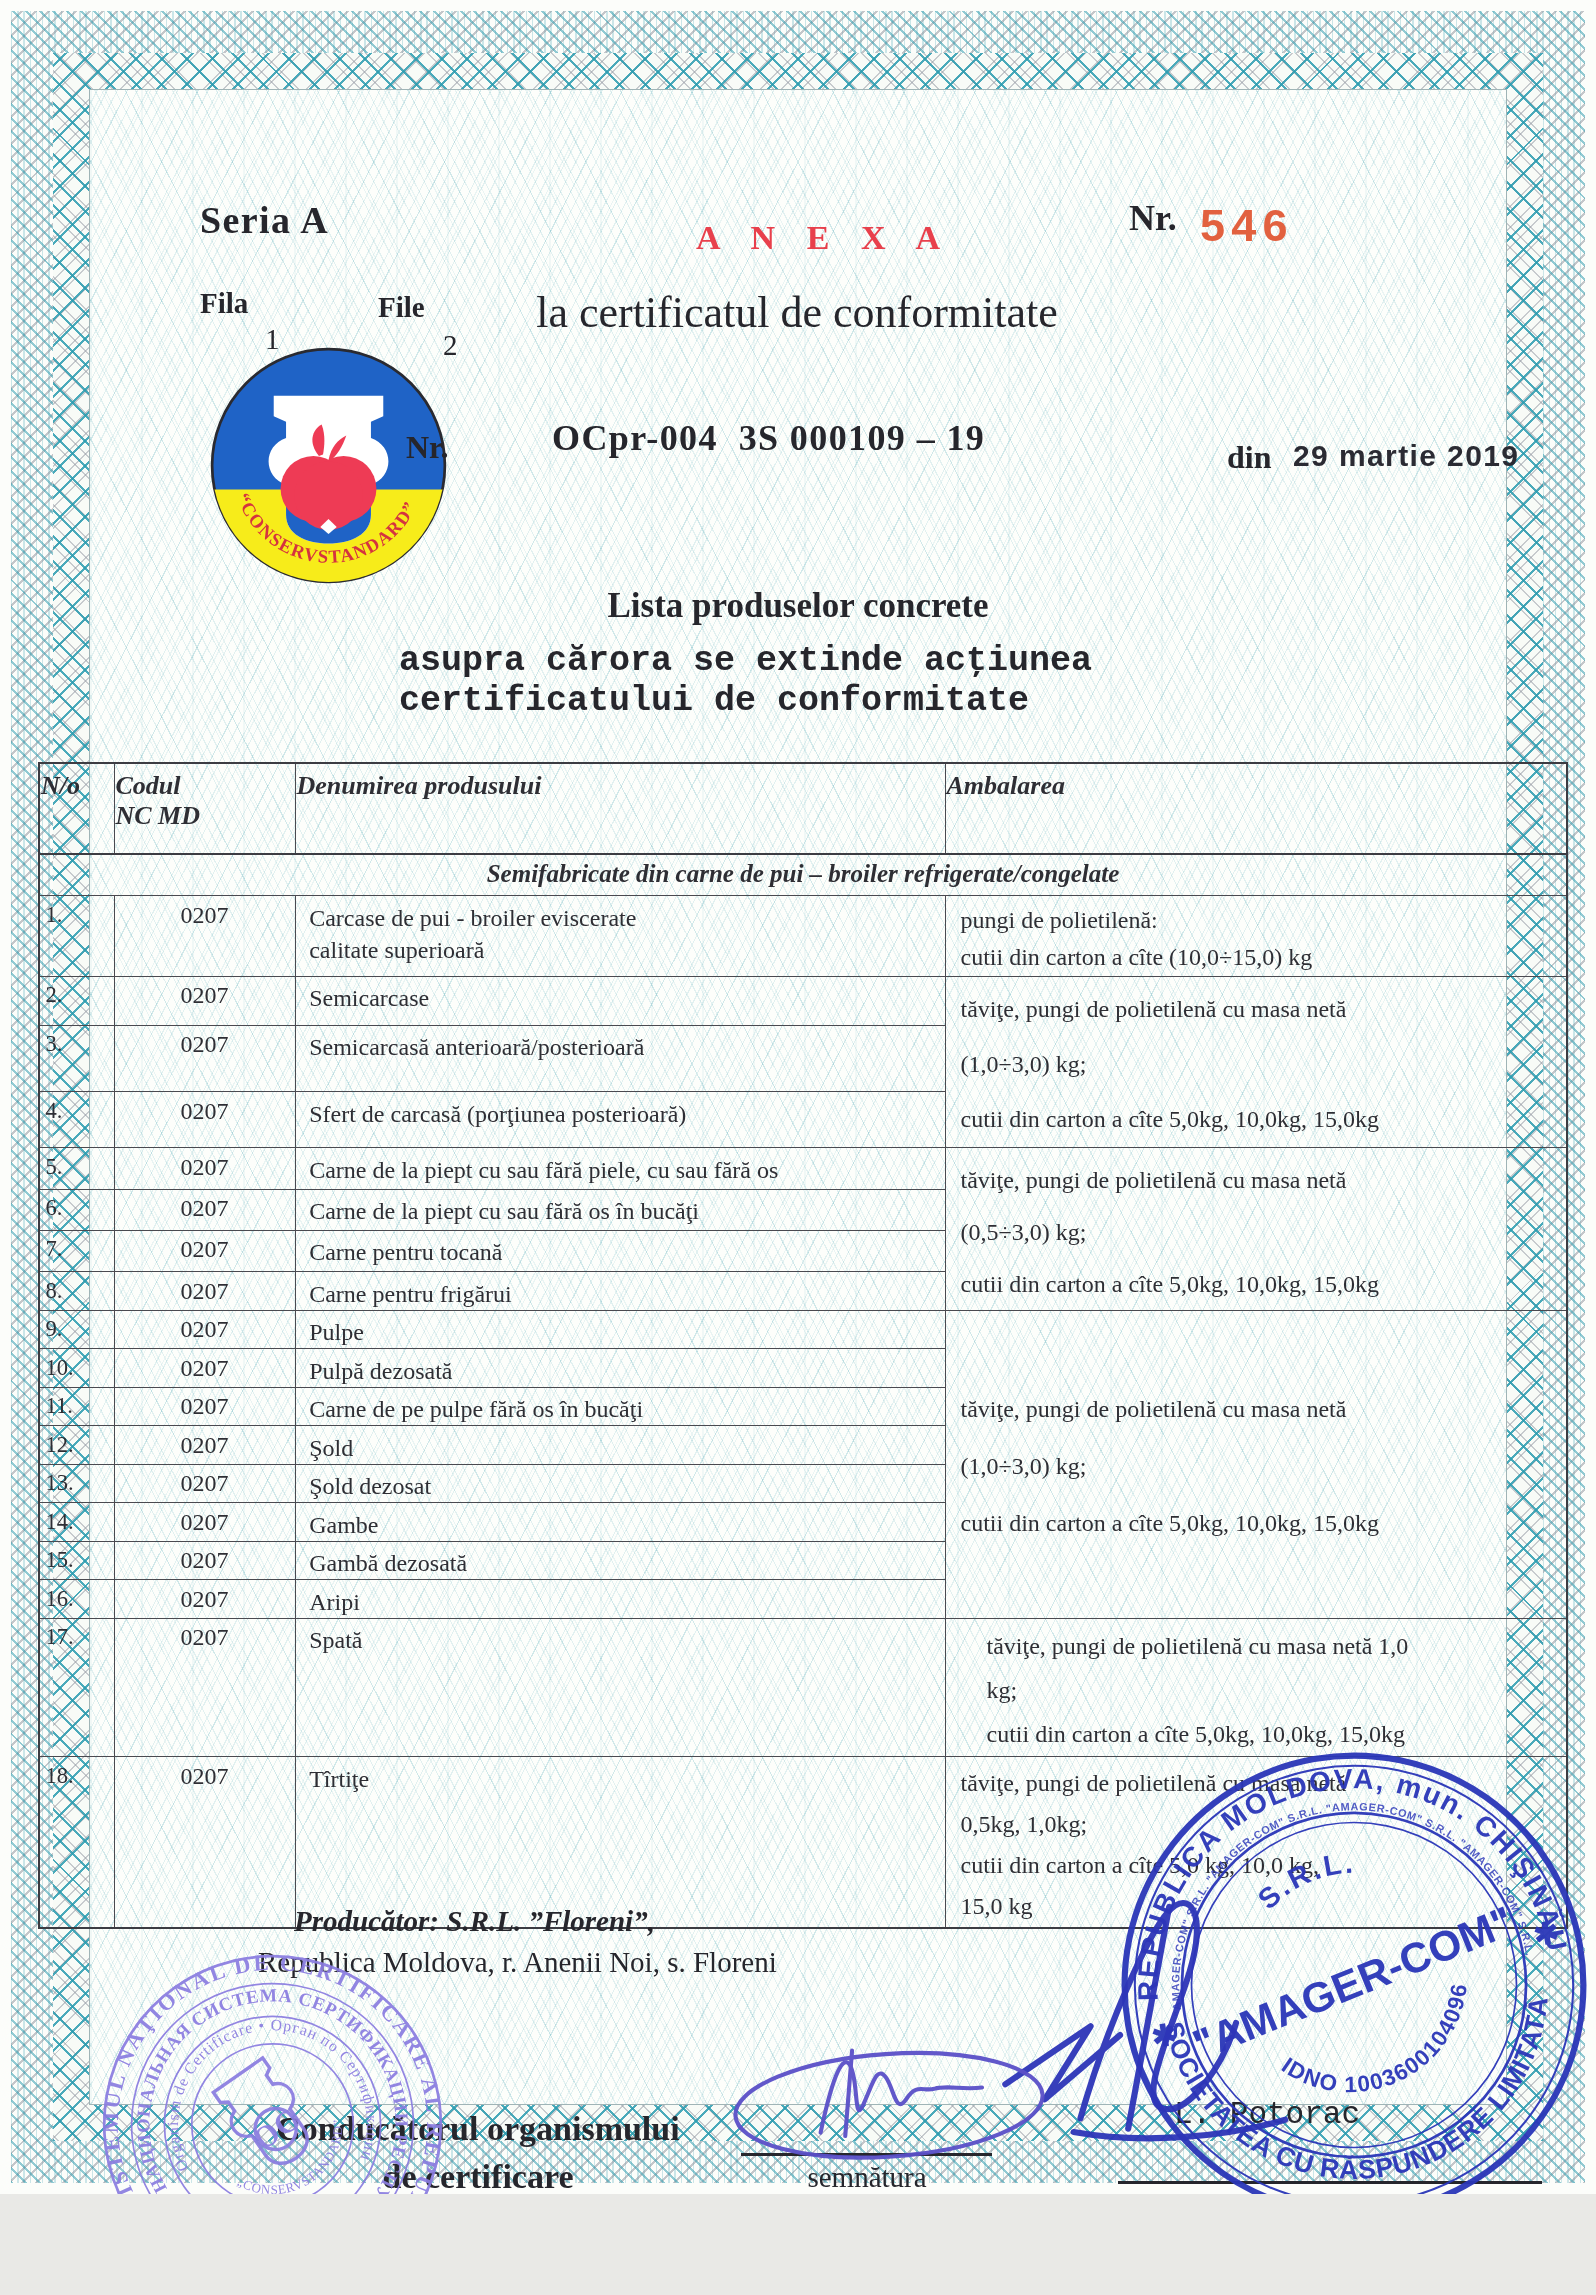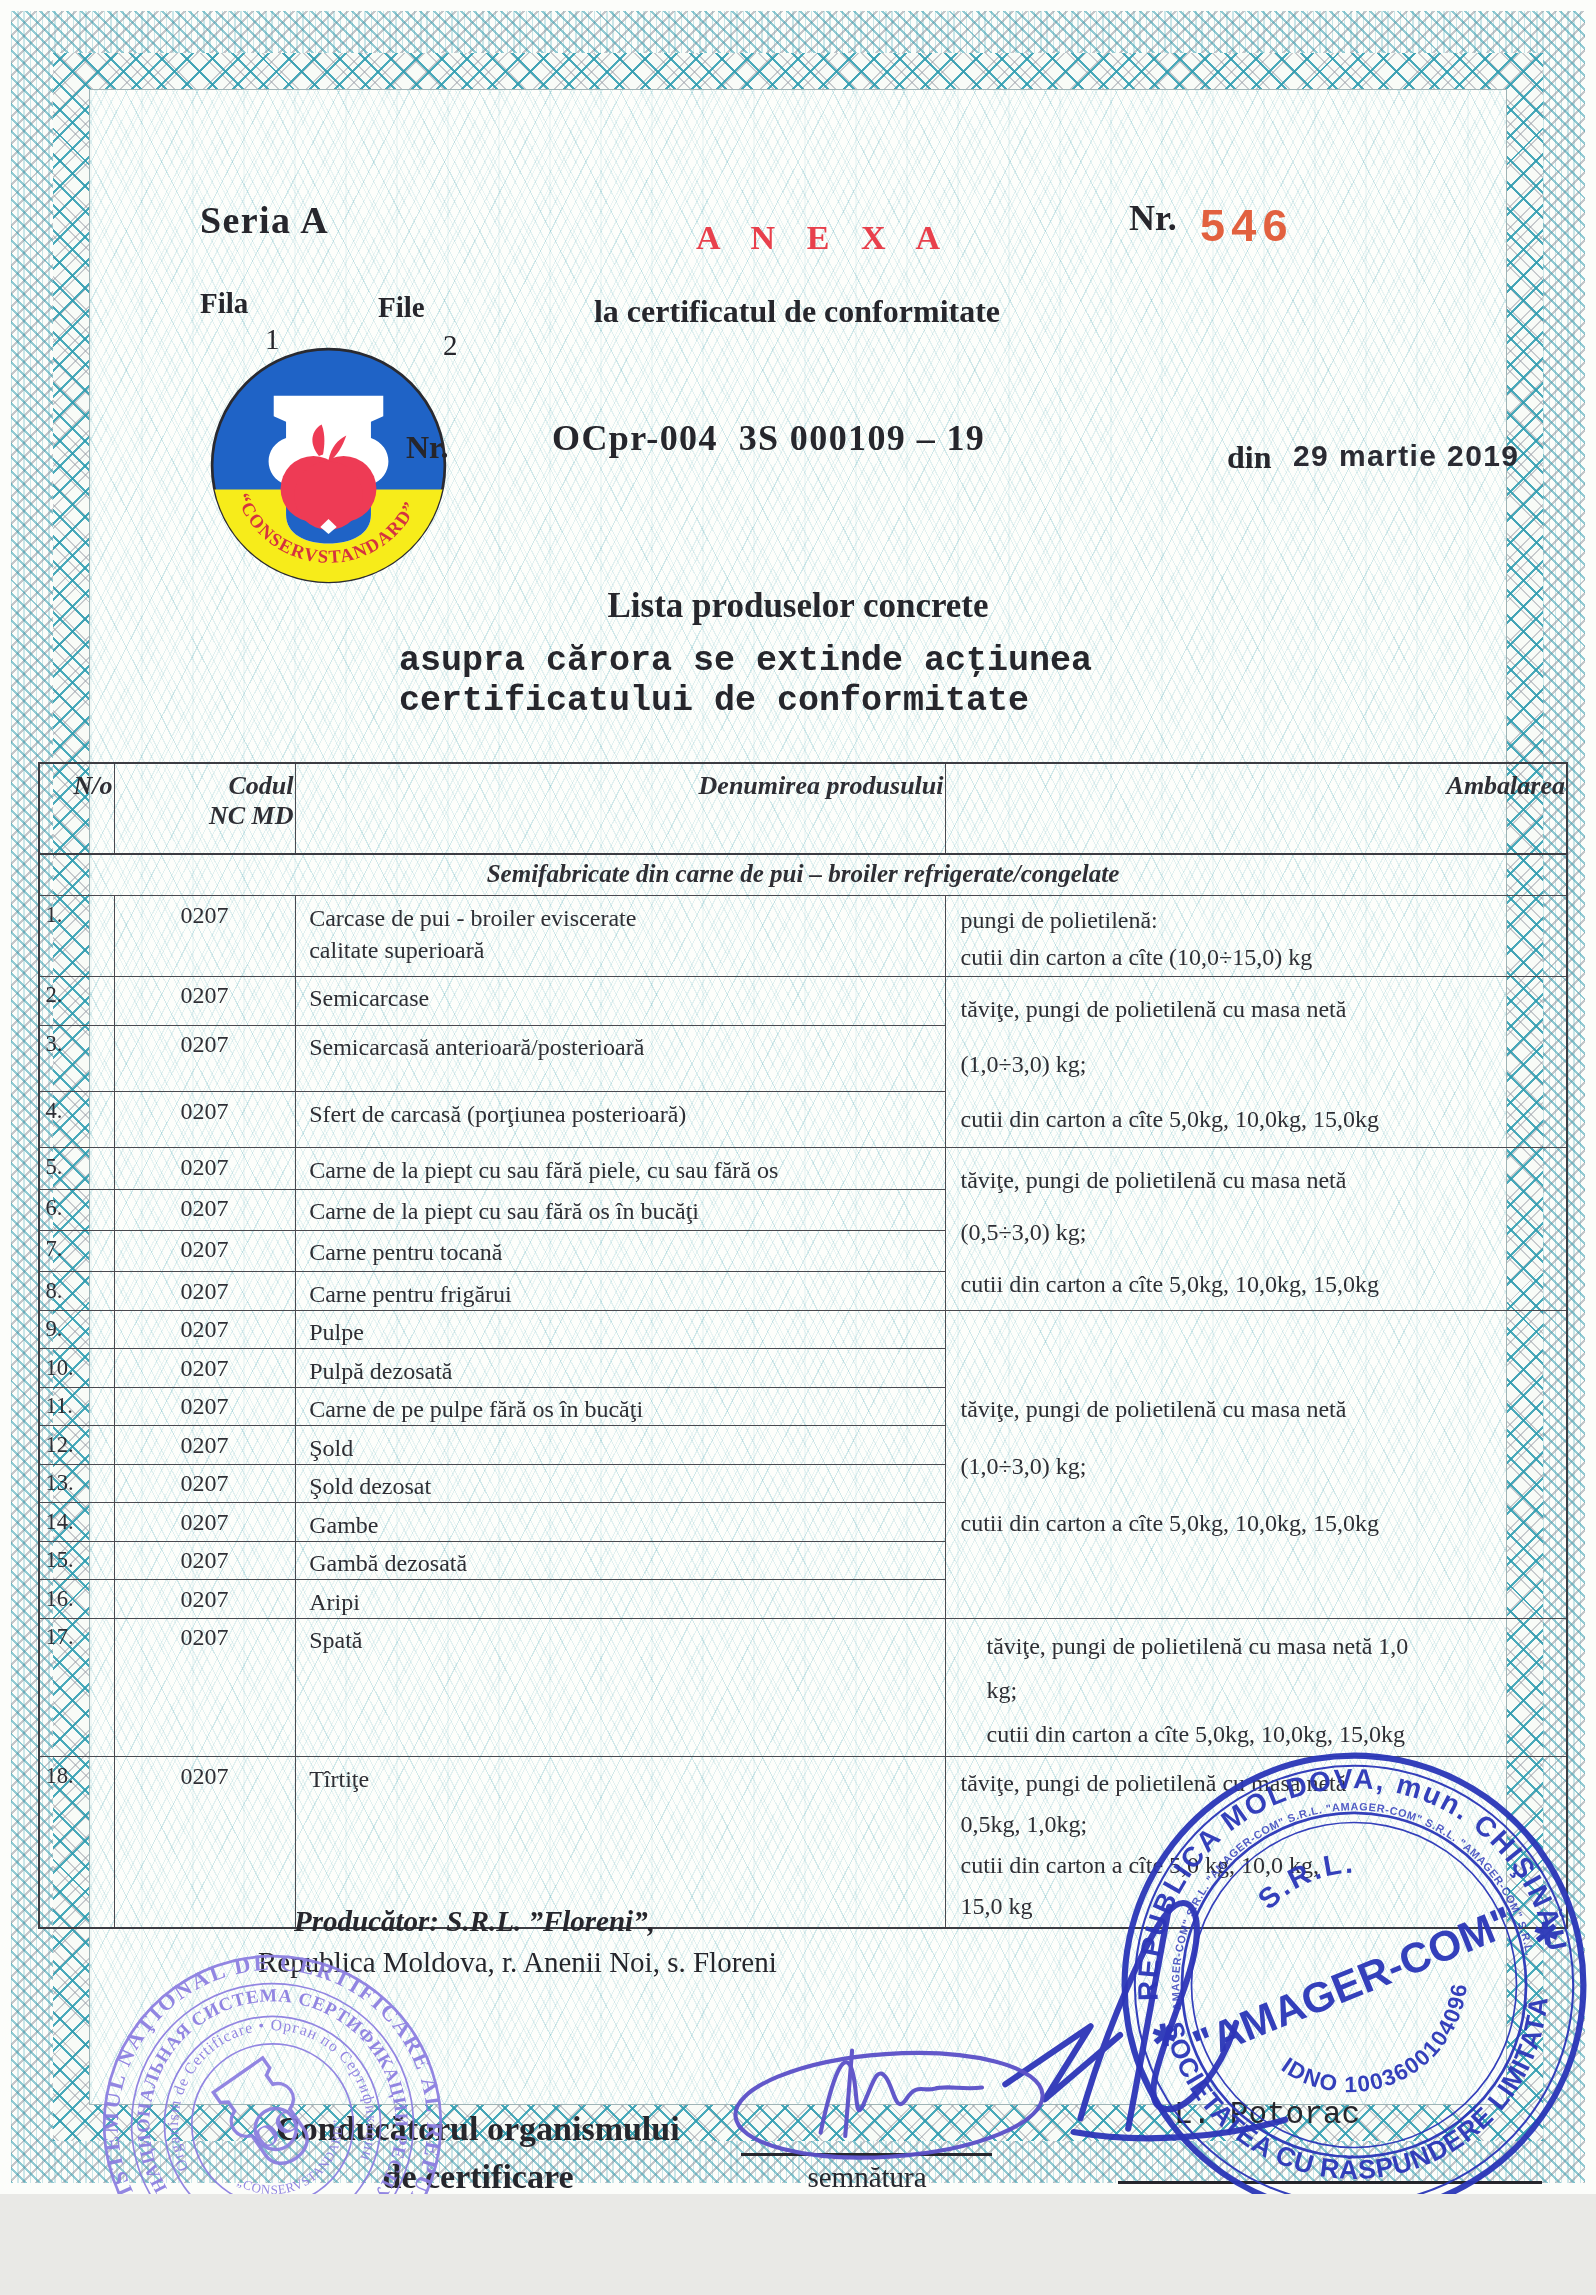--- a/index.html
+++ b/index.html
@@ -43,40 +43,40 @@
   
   .seria   {left:200px; top:198px; font-size:38px; font-weight:bold; letter-spacing:1.4px;}
   .anexa   {left:696px; top:219px; font-size:34px; font-weight:bold; letter-spacing:11.6px; color:#e8404c;}
   .nr-big  {left:1129px; top:197px; font-size:36px; font-weight:bold;}
   .nr-val  {left:1200px; top:200px; font-size:45px; font-weight:bold; letter-spacing:6.2px; color:#e2613f;
             font-family:"Liberation Sans","DejaVu Sans",sans-serif;}
   .fila-l  {left:200px; top:287px; font-size:29px; font-weight:bold;}
   .fila-v  {left:265px; top:323px; font-size:29px;}
   .file-l  {left:378px; top:291px; font-size:29px; font-weight:bold;}
   .file-v  {left:443px; top:329px; font-size:29px;}
-  .subtitle{left:797px; top:293px; font-size:32px; font-weight:bold;}
+  .subtitle{left:797px; top:287px; font-size:44px; font-weight:normal;}
   .nr2     {left:406px; top:429px; font-size:32px; font-weight:bold;}
   .certnum {left:552px; top:417px; font-size:36px; font-weight:bold; letter-spacing:1.4px; white-space:pre;}
   .din     {left:1227px; top:439px; font-size:32px; font-weight:bold;}
   .cdate   {left:1293px; top:439px; font-size:30px; font-weight:600; letter-spacing:1.4px; color:#2b2b33;
             font-family:"Liberation Sans","DejaVu Sans",sans-serif;}
   .title1  {left:798px; top:586px; font-size:35px; font-weight:bold;}
   .title2  {left:798px; top:641px; font-size:35px; font-weight:bold;font-family:Liberation Mono, monospace;}
 
   
   .prod-table{
     position:absolute; left:38px; top:762px; width:1528px;
     border-collapse:collapse; table-layout:fixed;
     font-size:24px; color:#2e2e34;
   }
   .prod-table col.c-no{width:75px;} .prod-table col.c-code{width:181px;}
   .prod-table col.c-prod{width:650px;} .prod-table col.c-amb{width:622px;}
   .prod-table th,.prod-table td{border:1.4px solid #4a4a50; vertical-align:top;}
   .prod-table{border:2.1px solid #3c3c42;}
-  .prod-table th{font-size:26px; font-style:italic; font-weight:bold; text-align:right; padding-top:6.8px;}
+  .prod-table th{font-size:26px; font-style:italic; font-weight:bold; text-align:left; padding-top:6.8px;}
   .prod-table .hdr th{border-bottom:2.1px solid #3c3c42; height:81px;}
   .section-row td{font-size:25px; font-style:italic; font-weight:bold; text-align:center; padding-top:5.5px;}
   .cell-no{font-size:22.6px; padding:5.5px 0 0 5.5px;}
   .cell-code{text-align:center; padding-top:5.5px;}
   .cell-prod{padding:5.5px 6.8px 0 13.7px; line-height:32px;}
   .amb{padding:5.5px 9.6px 0 15px;}
   .amb.g0{line-height:37px;}
   .amb.g1{line-height:55px;}
   .amb.g2{line-height:52px;}
   .amb.g3{line-height:57px; padding-top:70px;}

